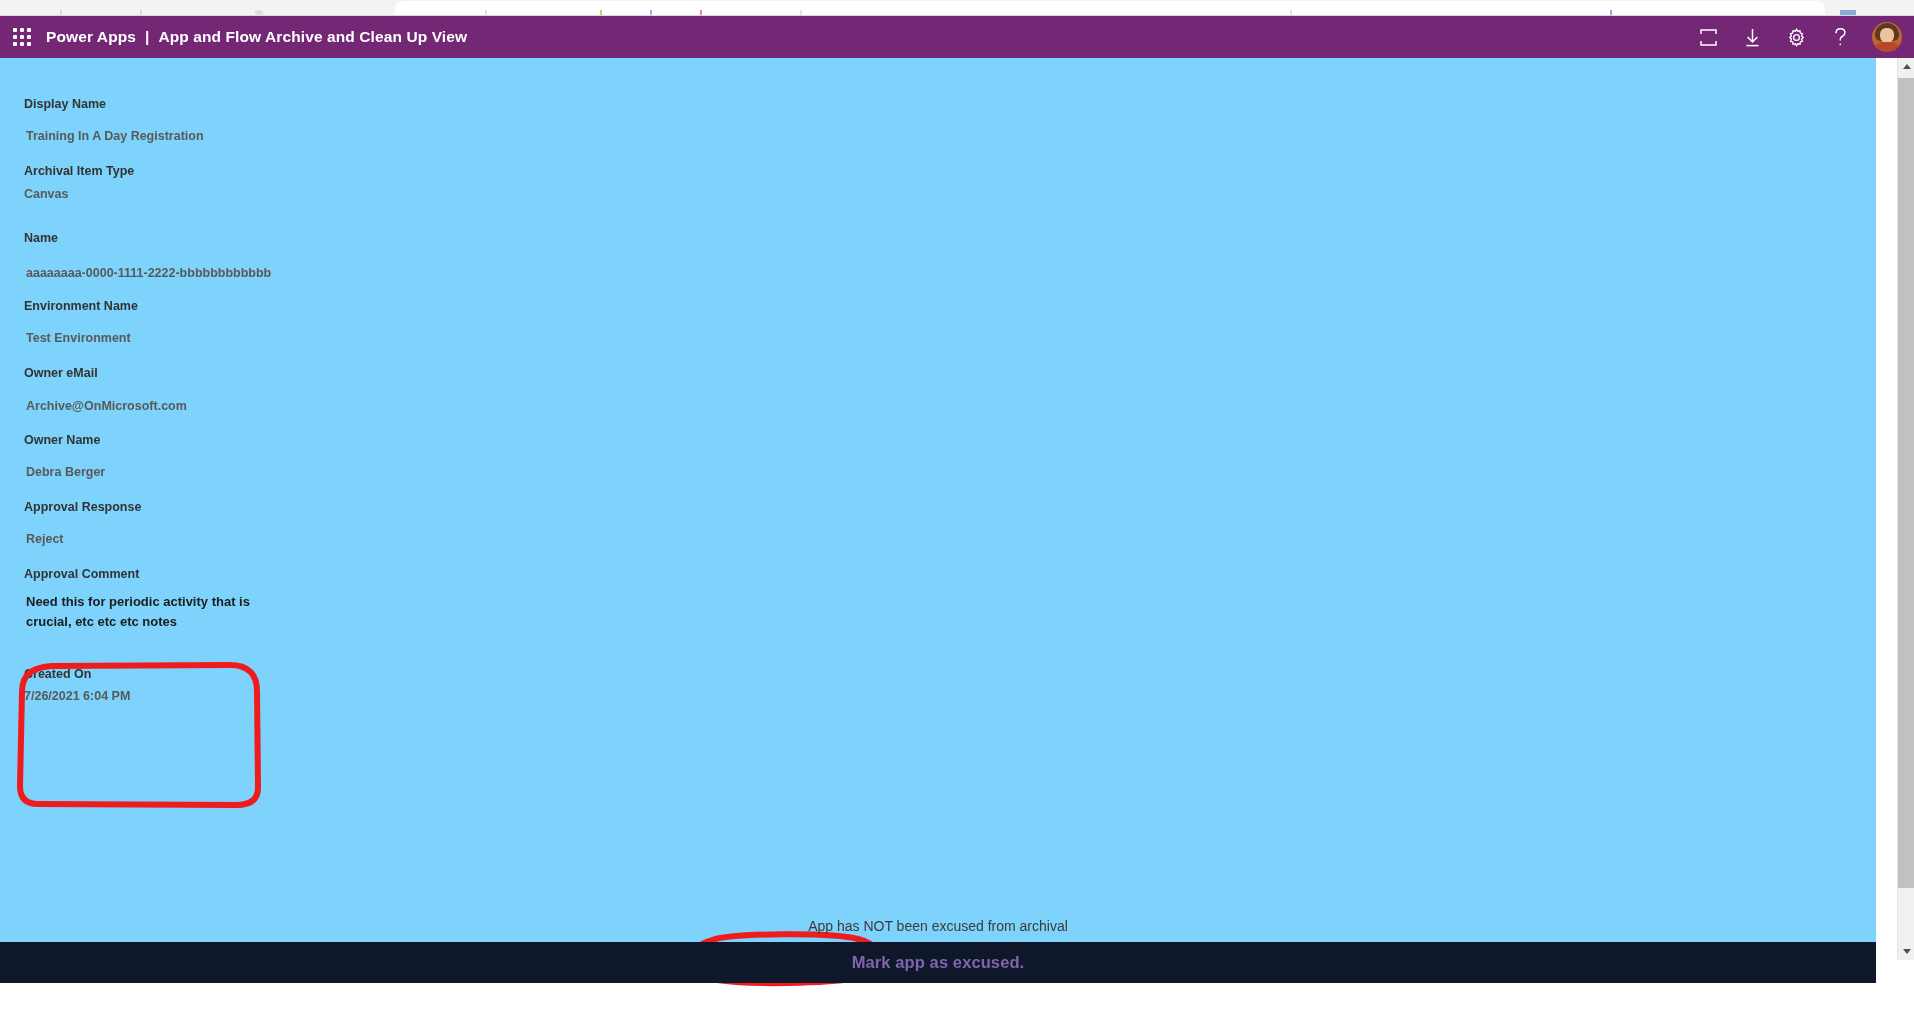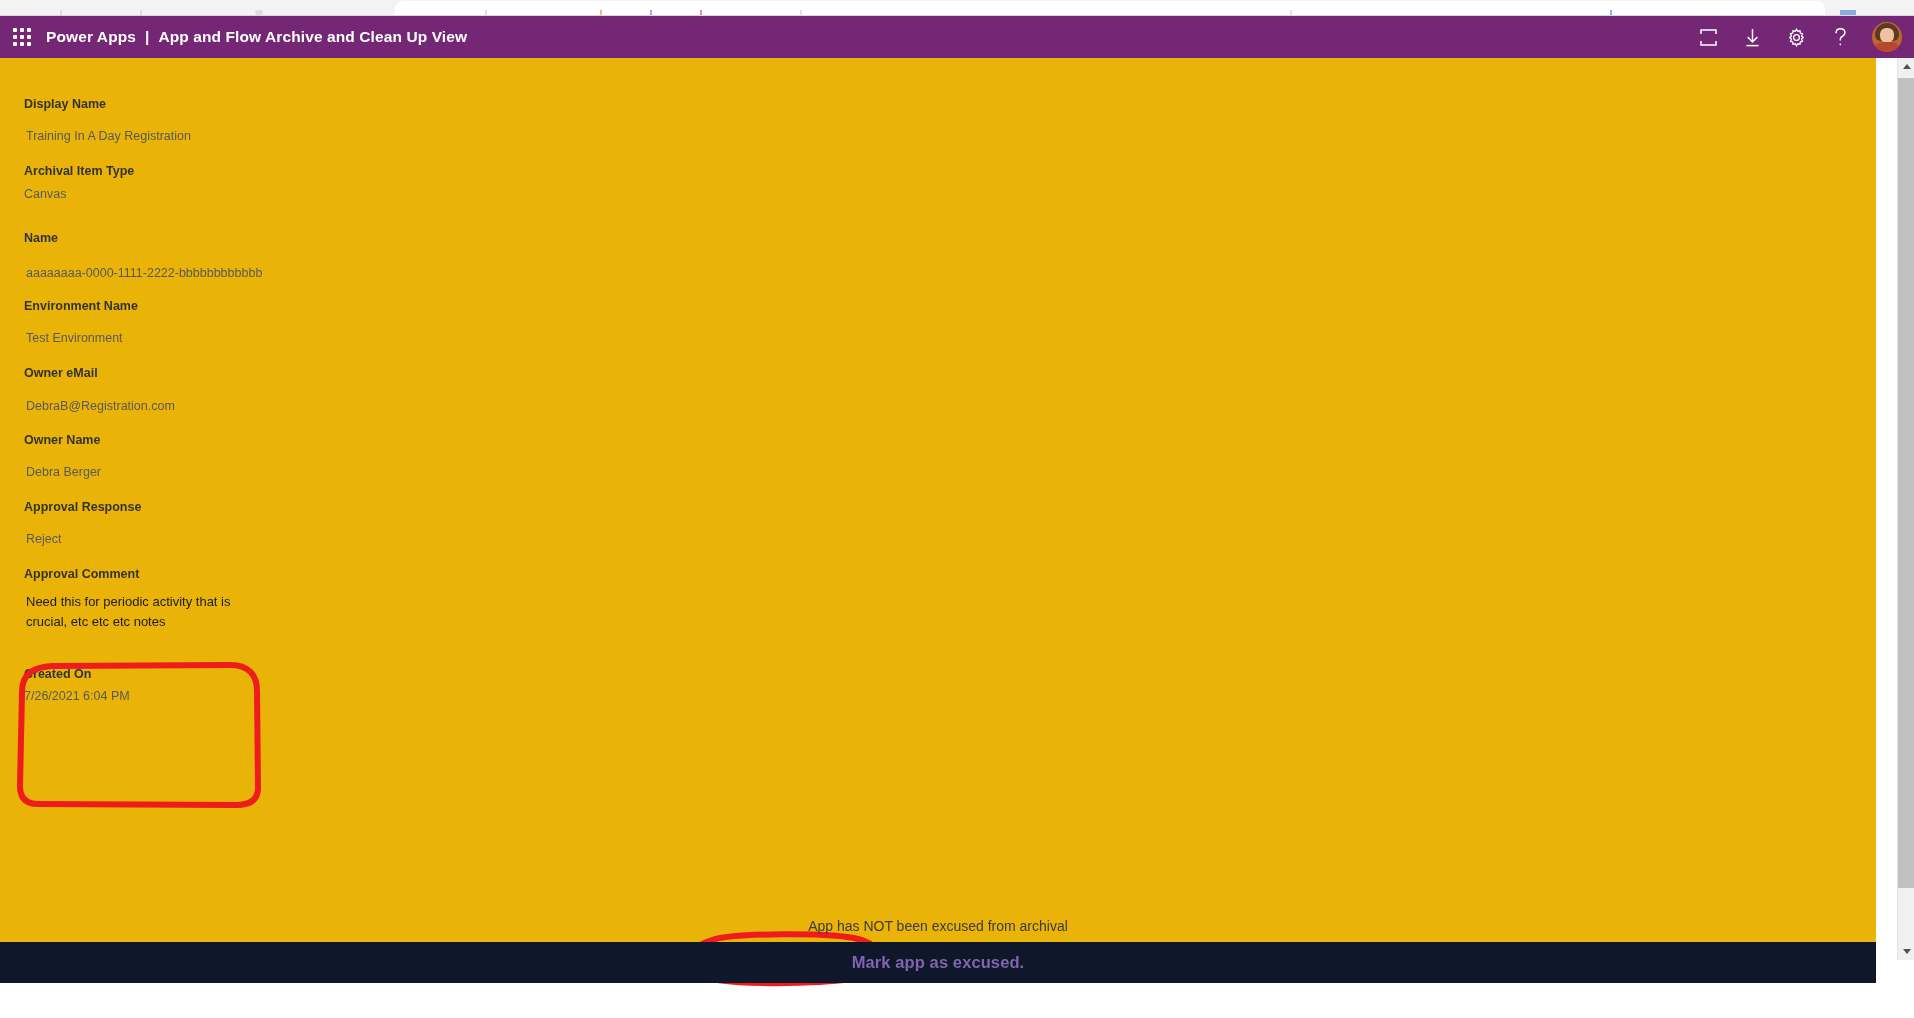--- a/index.html
+++ b/index.html
@@ -133,37 +133,38 @@
     cursor: pointer;
     background: transparent;
   }
 
   
   #form-canvas {
     position: absolute;
     left: 0; top: 58px;
     width: 1876px;
     height: 884px;
-    background: #eab308;
+    background: #7dd3fc;
   }
   .field { position: absolute; left: 0; width: 560px; }
   .field-label {
     font-size: 12.5px;
     color: #333333;
     font-weight: 600;
     padding-left: 24px;
     line-height: 16px;
     white-space: nowrap;
   }
   .field-value {
     font-size: 12.5px;
     color: #595959;
     padding-left: 26px;
     line-height: 17px;
     white-space: pre-line;
+    font-weight: bold;
   }
   .field-value.tight { padding-left: 24px; }
 
   
   .annotation {
     position: absolute;
     pointer-events: none;
   }
   .annotation svg { display: block; overflow: visible; }
 
@@ -352,21 +353,21 @@
     <div class="field-label">Environment Name</div>
   </div>
   <div class="field" style="top:272px">
     <div class="field-value">Test Environment</div>
   </div>
 
   <div class="field" style="top:307px">
     <div class="field-label">Owner eMail</div>
   </div>
   <div class="field" style="top:340px">
-    <div class="field-value">DebraB@Registration.com</div>
+    <div class="field-value">Archive@OnMicrosoft.com</div>
   </div>
 
   <div class="field" style="top:374px">
     <div class="field-label">Owner Name</div>
   </div>
   <div class="field" style="top:406px">
     <div class="field-value">Debra Berger</div>
   </div>
 
   <div class="field" style="top:441px">

